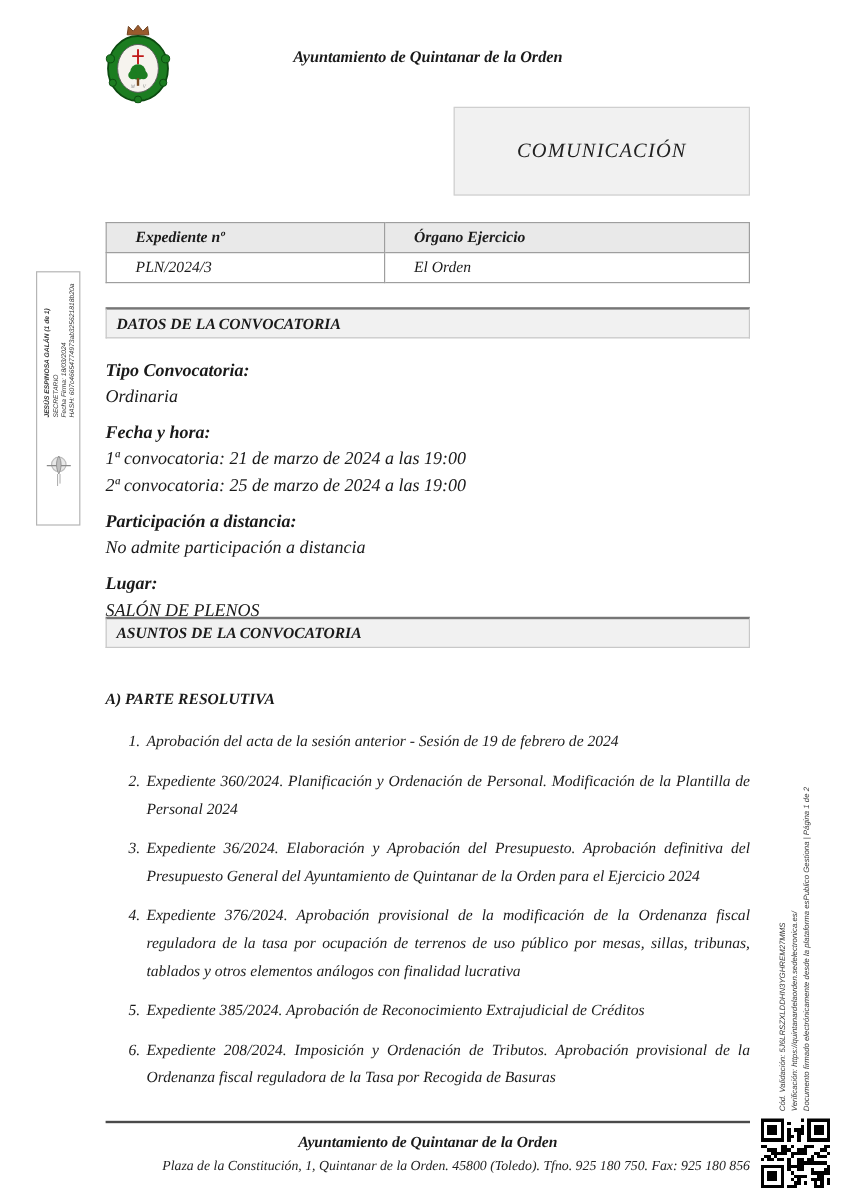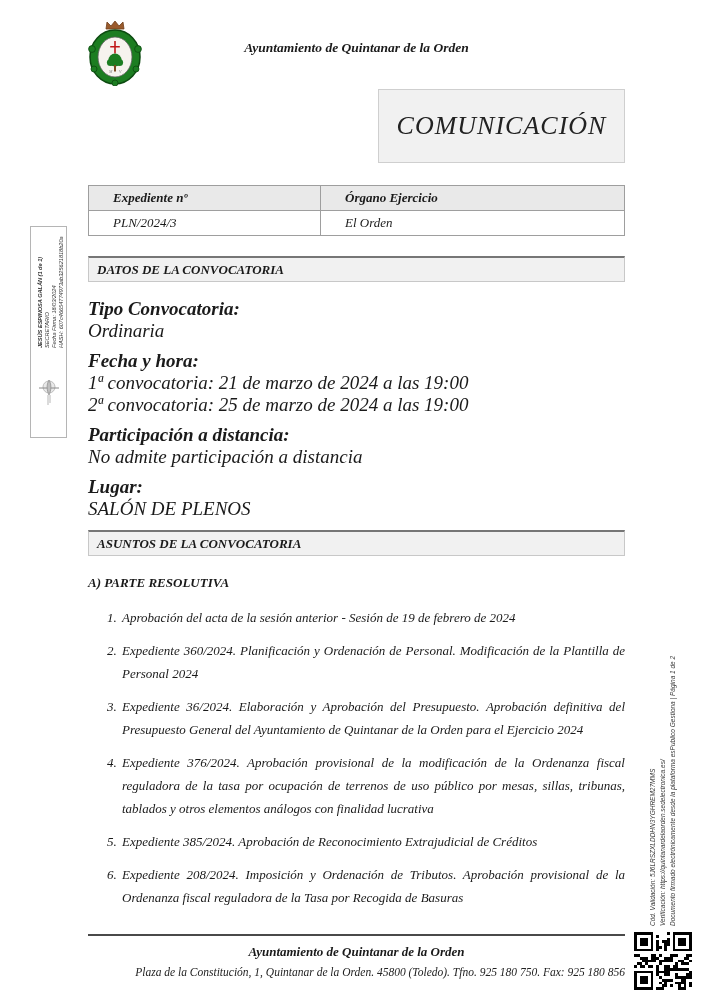--- a/index.html
+++ b/index.html
@@ -13,41 +13,41 @@
   .org-title {
     position:absolute; left:88px; top:34px; width:537px;
     text-align:center; font-weight:bold; font-size:13.5px;
   }
   .logo { position:absolute; left:86px; top:13px; width:60px; height:67px; }
   .doc-type-box {
     position:absolute; left:378px; top:83px; width:247px; height:74px;
     background:#f1f1f1; border:1px solid #cfcfcf;
     display:flex; align-items:center; justify-content:center;
   }
-  .doc-type-box span { font-size:26px; letter-spacing:1px; color:#222; }
+  .doc-type-box span { font-size:17px; letter-spacing:1px; color:#222; }
   
   .exp-table {
     position:absolute; left:88px; top:179px; width:537px;
     border-collapse:collapse; font-size:13px;
   }
   .exp-table td {
     border:1px solid #9e9e9e; height:25px; padding:0 0 0 24px; vertical-align:middle;
   }
   .exp-table tr.hdr td { background:#e9e9e9; font-weight:bold; }
   .exp-table td.c1 { width:232px; }
   
   .band {
     position:absolute; left:88px; width:537px; height:26px;
     background:#f1f1f1; border:1px solid #c8c8c8; border-top:2px solid #767676;
     font-weight:bold; font-size:13px; line-height:23px; padding-left:8px;
   }
   .band-datos { top:250px; }
-  .band-asuntos { top:524px; }
-  
-  .datos { position:absolute; left:88px; top:292px; width:537px; font-size:19px; line-height:22px; }
+  .band-asuntos { top:508px; }
+  
+  .datos { position:absolute; left:88px; top:292px; width:537px; font-size:15px; line-height:22px; }
   .datos .grp { margin-bottom:8px; }
   .datos .lbl { font-weight:bold; }
   
   .asuntos { position:absolute; left:88px; top:566px; width:537px; font-size:13px; }
   .part-heading { font-weight:bold; line-height:22px; margin-bottom:12px; }
   .item { position:relative; padding-left:34px; line-height:23px; margin-bottom:10px; text-align:justify; }
   .item .num { position:absolute; left:19px; }
   
   .footer-rule { position:absolute; left:88px; top:928px; width:537px; height:2px; background:#4a4a4a; }
   .footer-org {

